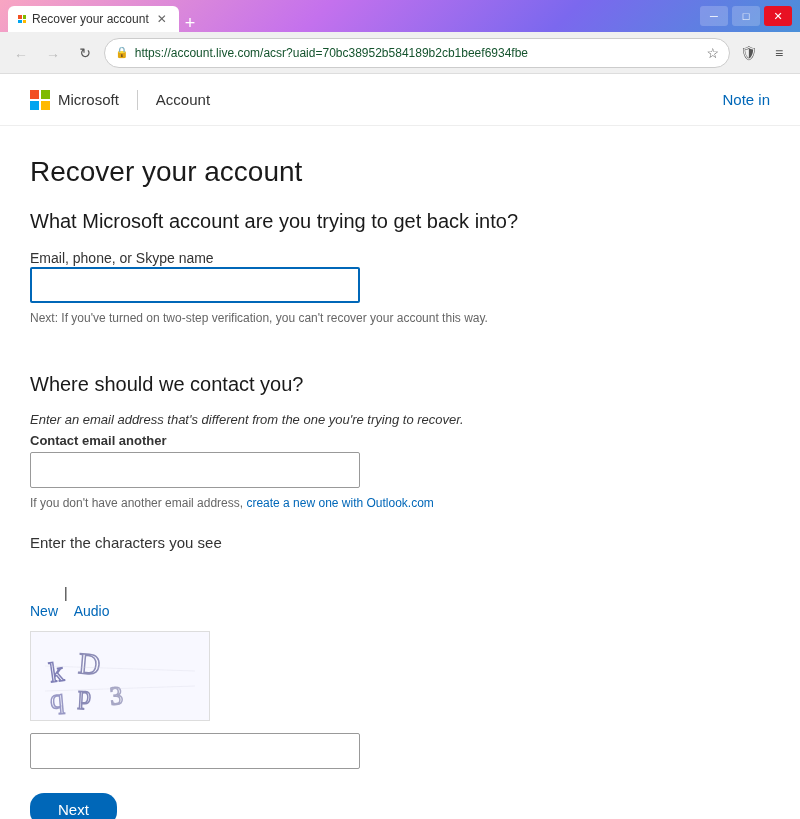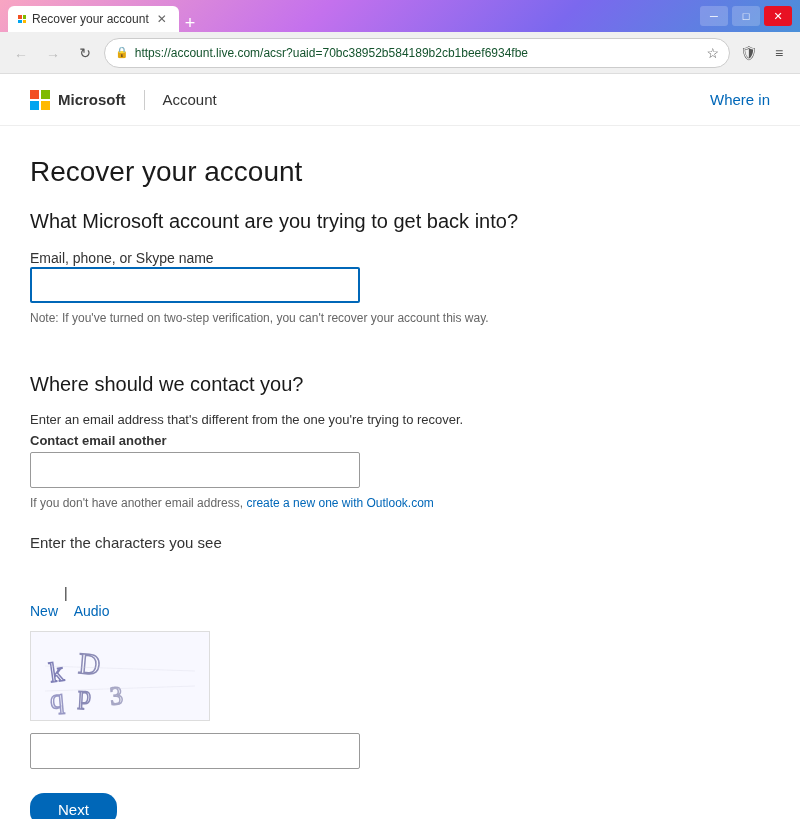--- a/index.html
+++ b/index.html
@@ -251,20 +251,21 @@
       color: #333;
       margin-bottom: 4px;
       font-weight: 600;
     }
 
     .helper-text {
       font-size: 13px;
       color: #333;
       margin-bottom: 6px;
       max-width: 490px;
+      font-style: italic;
     }
 
     .link-text {
       color: #0067b8;
       text-decoration: none;
       cursor: pointer;
     }
 
     .captcha-controls {
       display: flex;
@@ -361,37 +362,37 @@
   </div>
 
   <div class="ms-header">
     <div class="ms-logo">
       <div class="ms-logo-grid">
         <div class="ms-sq-1"></div>
         <div class="ms-sq-2"></div>
         <div class="ms-sq-3"></div>
         <div class="ms-sq-4"></div>
       </div>
-      <span style="font-size:15px;font-weight:700;color:#333;">Microsoft</span>
+      <span style="font-size:15px;font-weight:400;color:#333;">Microsoft</span>
       <div class="ms-logo-divider"></div>
       <span class="ms-account-text">Account</span>
     </div>
-    <a class="sign-in-link">Where in</a>
+    <a class="sign-in-link">Note in</a>
   </div>
 
   <div class="content-area">
 
     <h1 class="page-title">Recover your account</h1>
 
     <h2 class="section-heading">What Microsoft account are you trying to get back into?</h2>
 
     <div>
       <label class="field-label">Email, phone, or Skype name</label>
       <input class="text-input" type="text" style="">
-      <p class="note-text">Note: If you've turned on two-step verification, you can't recover your account this way.</p>
+      <p class="note-text">Next: If you've turned on two-step verification, you can't recover your account this way.</p>
     </div>
 
     <div class="section-divider"></div>
     <div class="section-divider"></div>
 
     <h2 class="section-heading">Where should we contact you?</h2>
 
     <div>
       <p class="helper-text">Enter an email address that's different from the one you're trying to recover.</p>
       <p class="sub-label">Contact email another</p>

